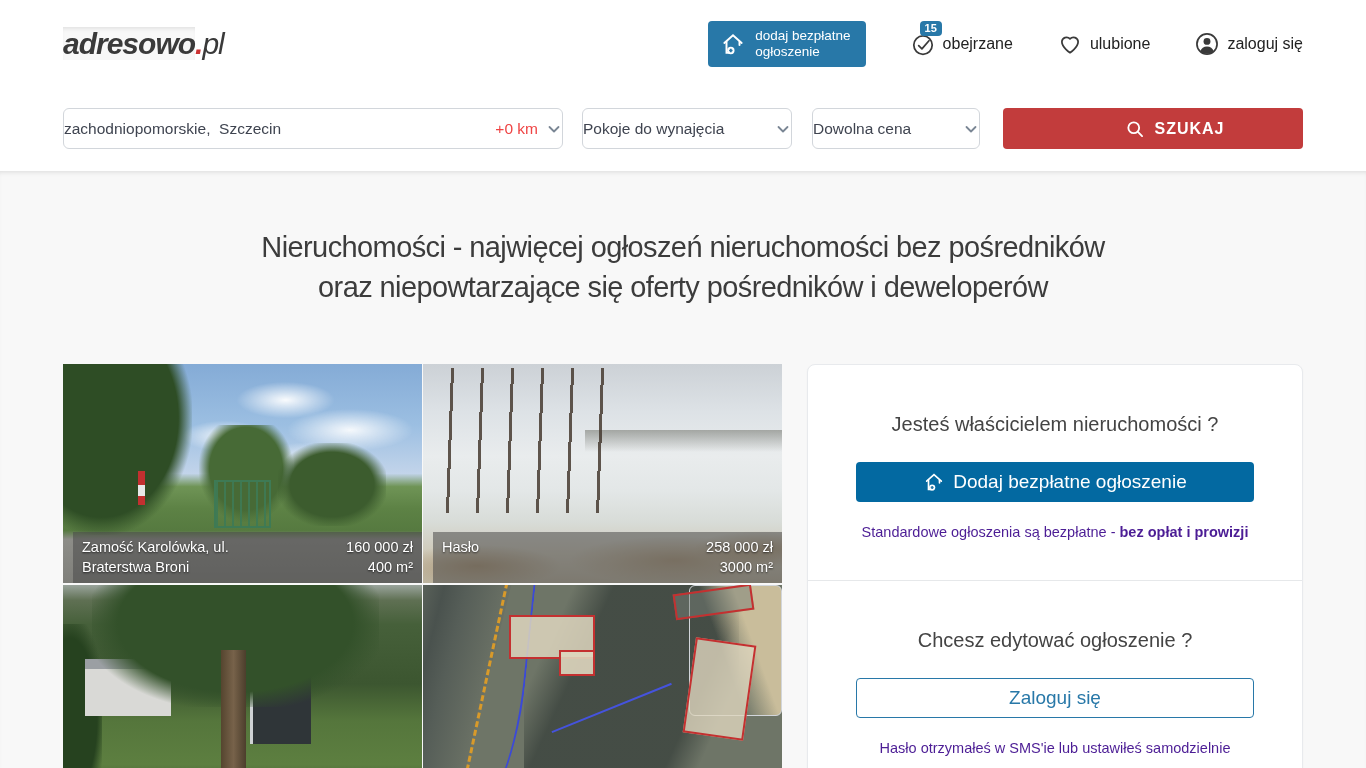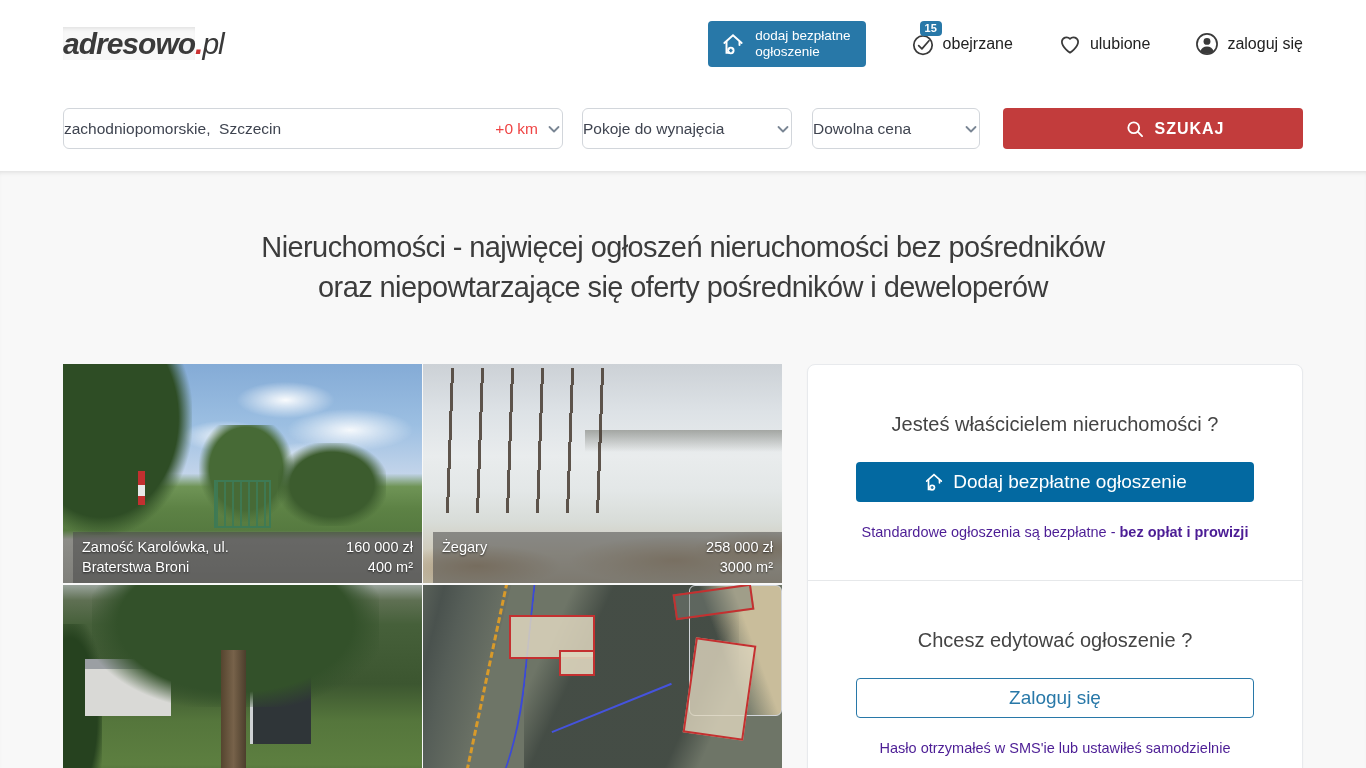--- a/index.html
+++ b/index.html
@@ -240,21 +240,21 @@
         </div>
       </div>
 
       <div class="tile">
         <div class="photo p2">
           <div class="far"></div>
             <div class="birch"></div>
             <div class="reeds"></div>
         </div>
         <div class="caption">
-          <span>Żegary</span>
+          <span>Hasło</span>
           <span class="r">258 000 zł</span>
           <span></span>
           <span class="r">3000 m²</span>
         </div>
       </div>
 
       <div class="tile">
         <div class="photo p3">
           <div class="hedge"></div>
             <div class="house"></div>

